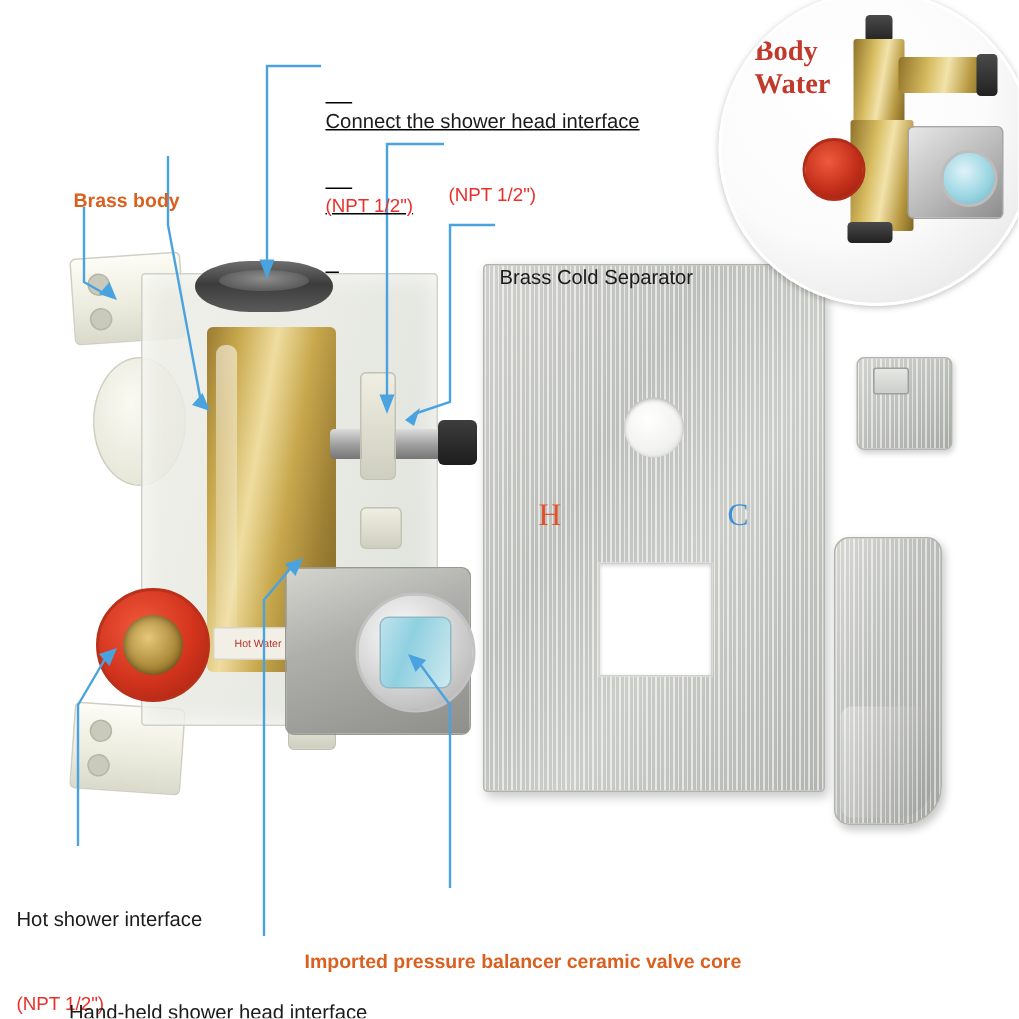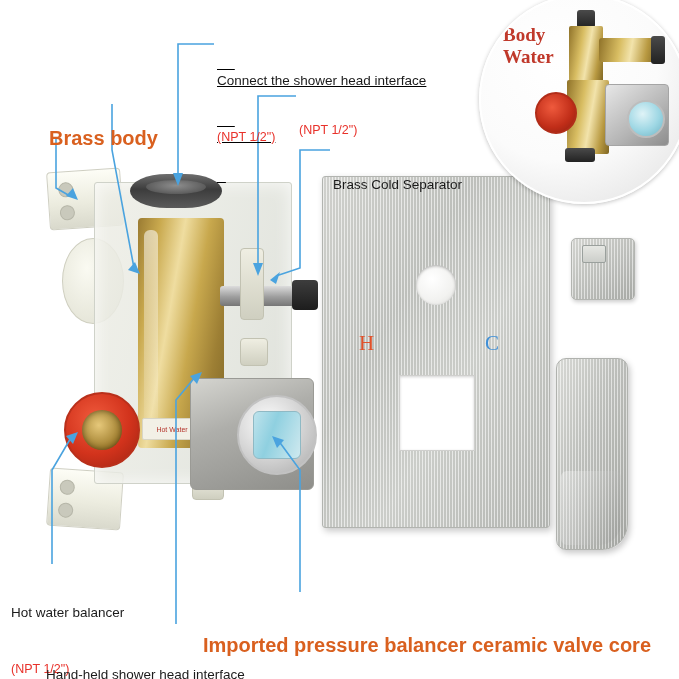--- a/index.html
+++ b/index.html
@@ -17,21 +17,21 @@
     background: #ffffff;
     overflow: hidden;
   }
   .lbl {
     position: absolute;
     font-family: "Liberation Sans", sans-serif;
     line-height: 1.25;
     white-space: pre;
   }
   .lbl-dark { color: #1b1b1b; font-size: 13.5px; }
-  .lbl-brand{ color: #d9601f; font-size: 20px; font-weight: bold; }
+  .lbl-brand{ color: #d9601f; font-size: 13px; font-weight: bold; }
   .lbl-sub  { color: #e8312a; font-size: 12.5px; }
 
   svg.overlay {
     position: absolute;
     left: 0; top: 0;
     width: 679px; height: 679px;
     pointer-events: none;
   }
 
   
@@ -333,21 +333,21 @@
   <div class="lbl" style="left:333px; top:137px;">
     <div class="lbl-dark">Brass Cold Separator</div>
   </div>
 
   <div class="lbl" style="left:49px; top:86px;">
     <div class="lbl-brand">Brass body</div>
   </div>
 
 
   <div class="lbl" style="left:11px; top:565px;">
-    <div class="lbl-dark">Hot water balancer</div>
+    <div class="lbl-dark">Hot shower interface</div>
     <div class="lbl-sub">(NPT 1/2")</div>
   </div>
 
   <div class="lbl" style="left:46px; top:627px;">
     <div class="lbl-dark">Hand-held shower head interface</div>
     
   </div>
 
   <div class="lbl" style="left:203px; top:593px;">
     <div class="lbl-brand">Imported pressure balancer ceramic valve core</div>

